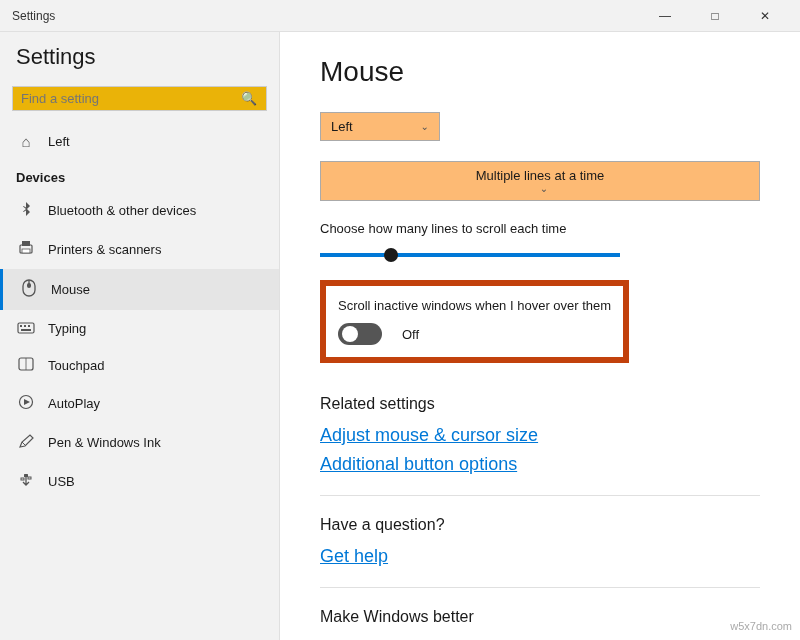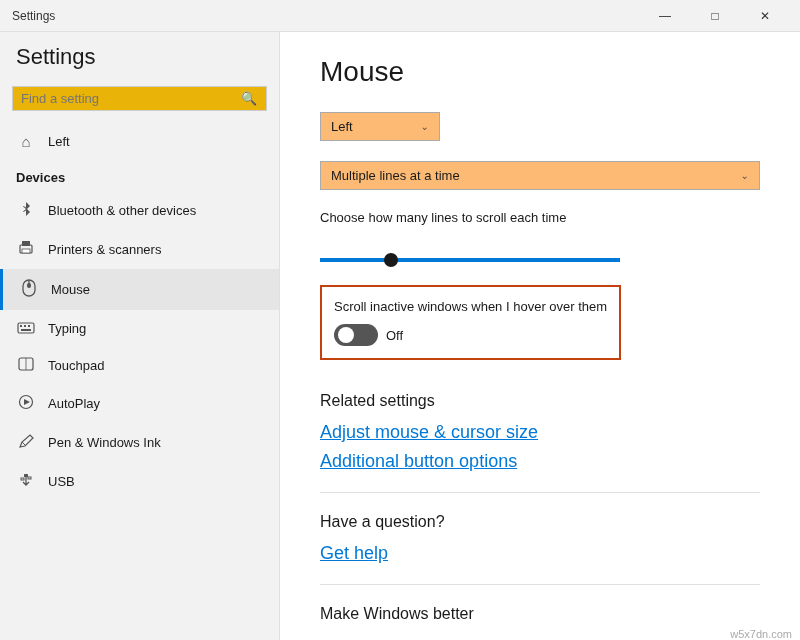--- a/index.html
+++ b/index.html
@@ -157,26 +157,27 @@
       margin-bottom: 20px;
     }
     .dropdown-arrow {
       font-size: 10px;
       margin-left: 8px;
       color: #555;
     }
 
     .scroll-lines-dropdown {
       min-width: 220px;
+      flex-direction: column;
     }
 
     .slider-label {
       font-size: 13px;
       color: #1a1a1a;
-      margin-bottom: 24px;
+      margin-bottom: 8px;
     }
 
     .slider-container {
       margin-bottom: 20px;
     }
 
     .slider {
       width: 300px;
       -webkit-appearance: none;
       appearance: none;
@@ -189,37 +190,37 @@
       -webkit-appearance: none;
       appearance: none;
       width: 14px;
       height: 14px;
       border-radius: 50%;
       background: #1a1a1a;
       cursor: pointer;
     }
 
     .toggle-section {
-      border: 2px solid #c2410c;
+      border: 6px solid #c2410c;
       padding: 12px;
       margin-bottom: 24px;
       display: inline-block;
       max-width: 440px;
     }
 
     .toggle-title {
       font-size: 13px;
       color: #1a1a1a;
       margin-bottom: 10px;
     }
 
     .toggle-row {
       display: flex;
       align-items: center;
-      gap: 8px;
+      gap: 20px;
     }
 
     
     .toggle-switch {
       position: relative;
       width: 44px;
       height: 22px;
       flex-shrink: 0;
     }
     .toggle-switch-track {
@@ -262,21 +263,21 @@
     }
 
     .section-divider {
       height: 1px;
       background: #e0e0e0;
       margin: 20px 0;
     }
 
     .watermark {
       position: fixed;
-      bottom: 0;
+      bottom: 8px;
       right: 8px;
       font-size: 11px;
       color: #aaa;
       user-select: none;
     }
   </style>
 </head>
 <body>
 
 <div class="title-bar">

